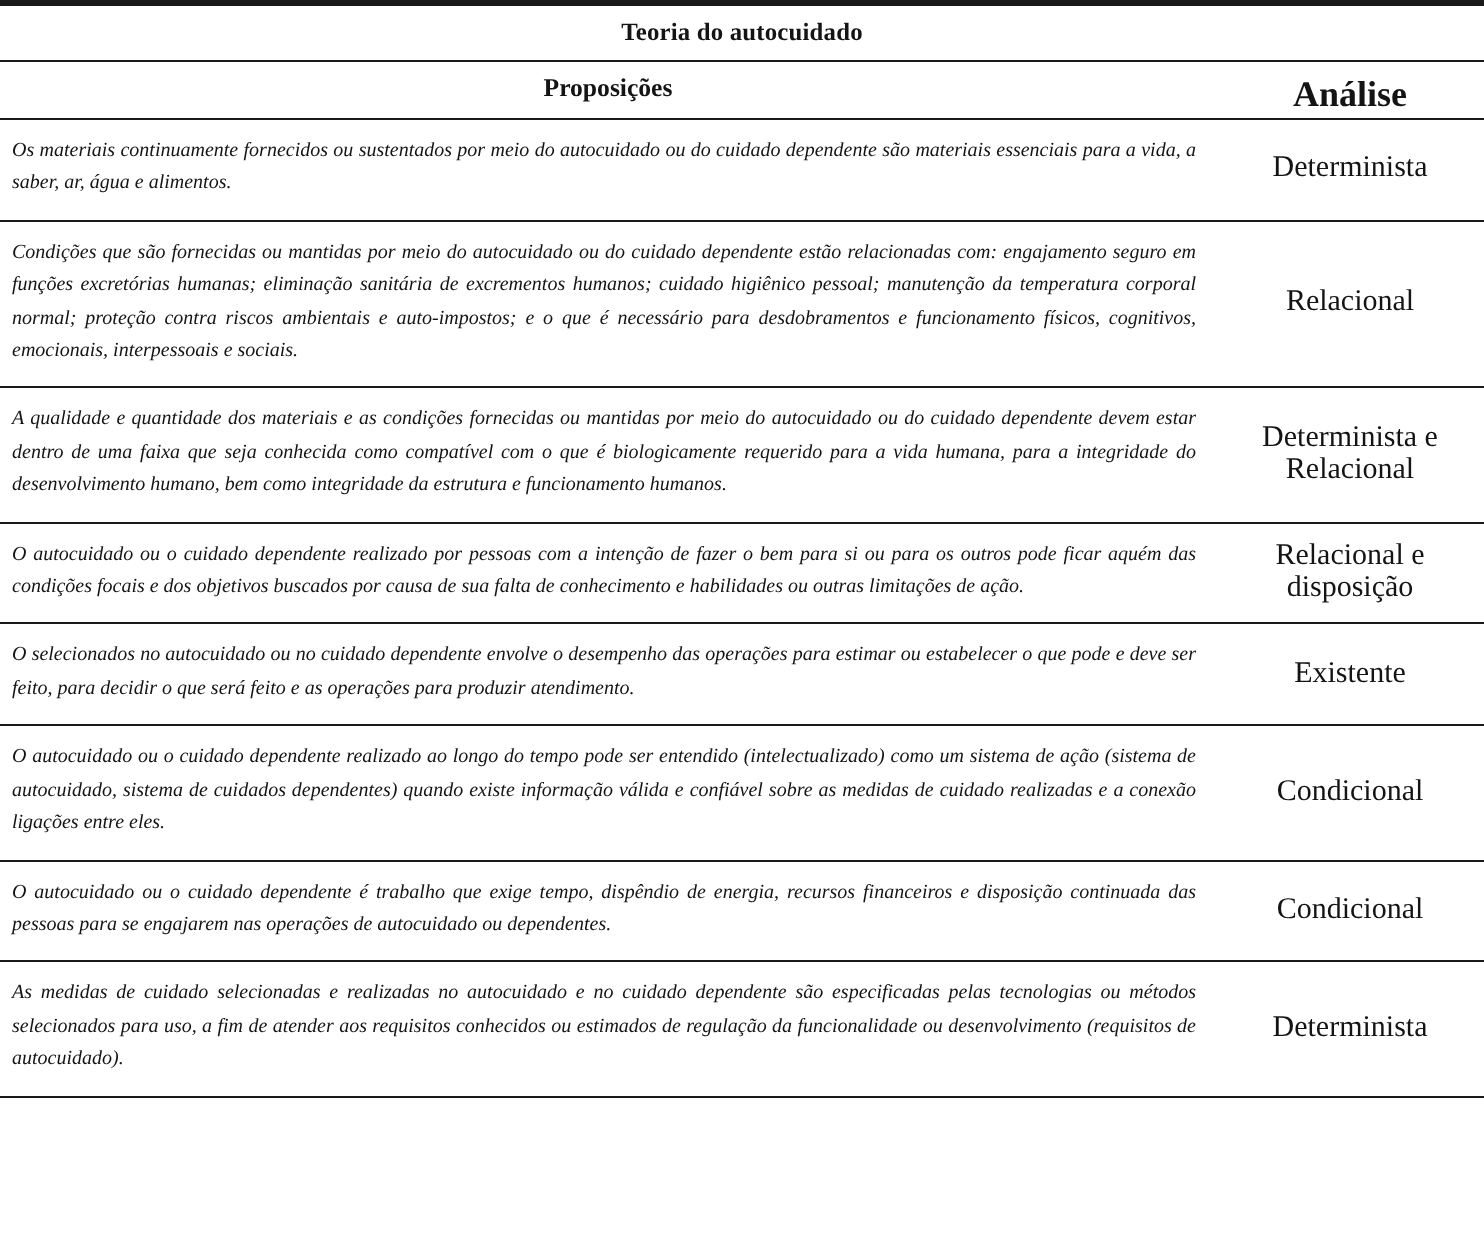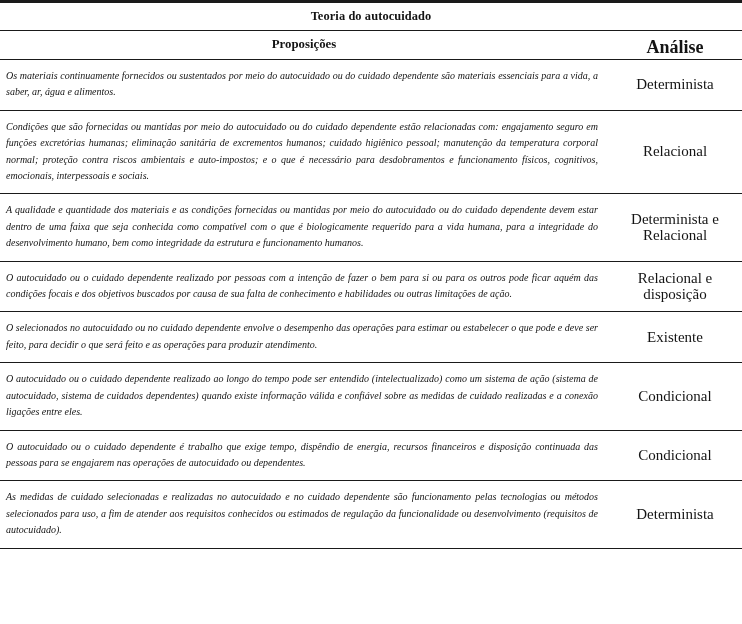--- a/index.html
+++ b/index.html
@@ -170,21 +170,21 @@
       <tr>
         <td class="cell-prop">
           <p>O autocuidado ou o cuidado dependente é trabalho que exige tempo, dispêndio de energia, recursos financeiros e disposição continuada das pessoas para se engajarem nas operações de autocuidado ou dependentes.</p>
         </td>
         <td class="cell-anal">
           <span class="anal-text">Condicional</span>
         </td>
       </tr>
       <tr>
         <td class="cell-prop">
-          <p>As medidas de cuidado selecionadas e realizadas no autocuidado e no cuidado dependente são funcionamento pelas tecnologias ou métodos selecionados para uso, a fim de atender aos requisitos conhecidos ou estimados de regulação da funcionalidade ou desenvolvimento (requisitos de autocuidado).</p>
+          <p>As medidas de cuidado selecionadas e realizadas no autocuidado e no cuidado dependente são especificadas pelas tecnologias ou métodos selecionados para uso, a fim de atender aos requisitos conhecidos ou estimados de regulação da funcionalidade ou desenvolvimento (requisitos de autocuidado).</p>
         </td>
         <td class="cell-anal">
           <span class="anal-text">Determinista</span>
         </td>
       </tr>
     </tbody>
   </table>
 </div>
 
 </body></html>

